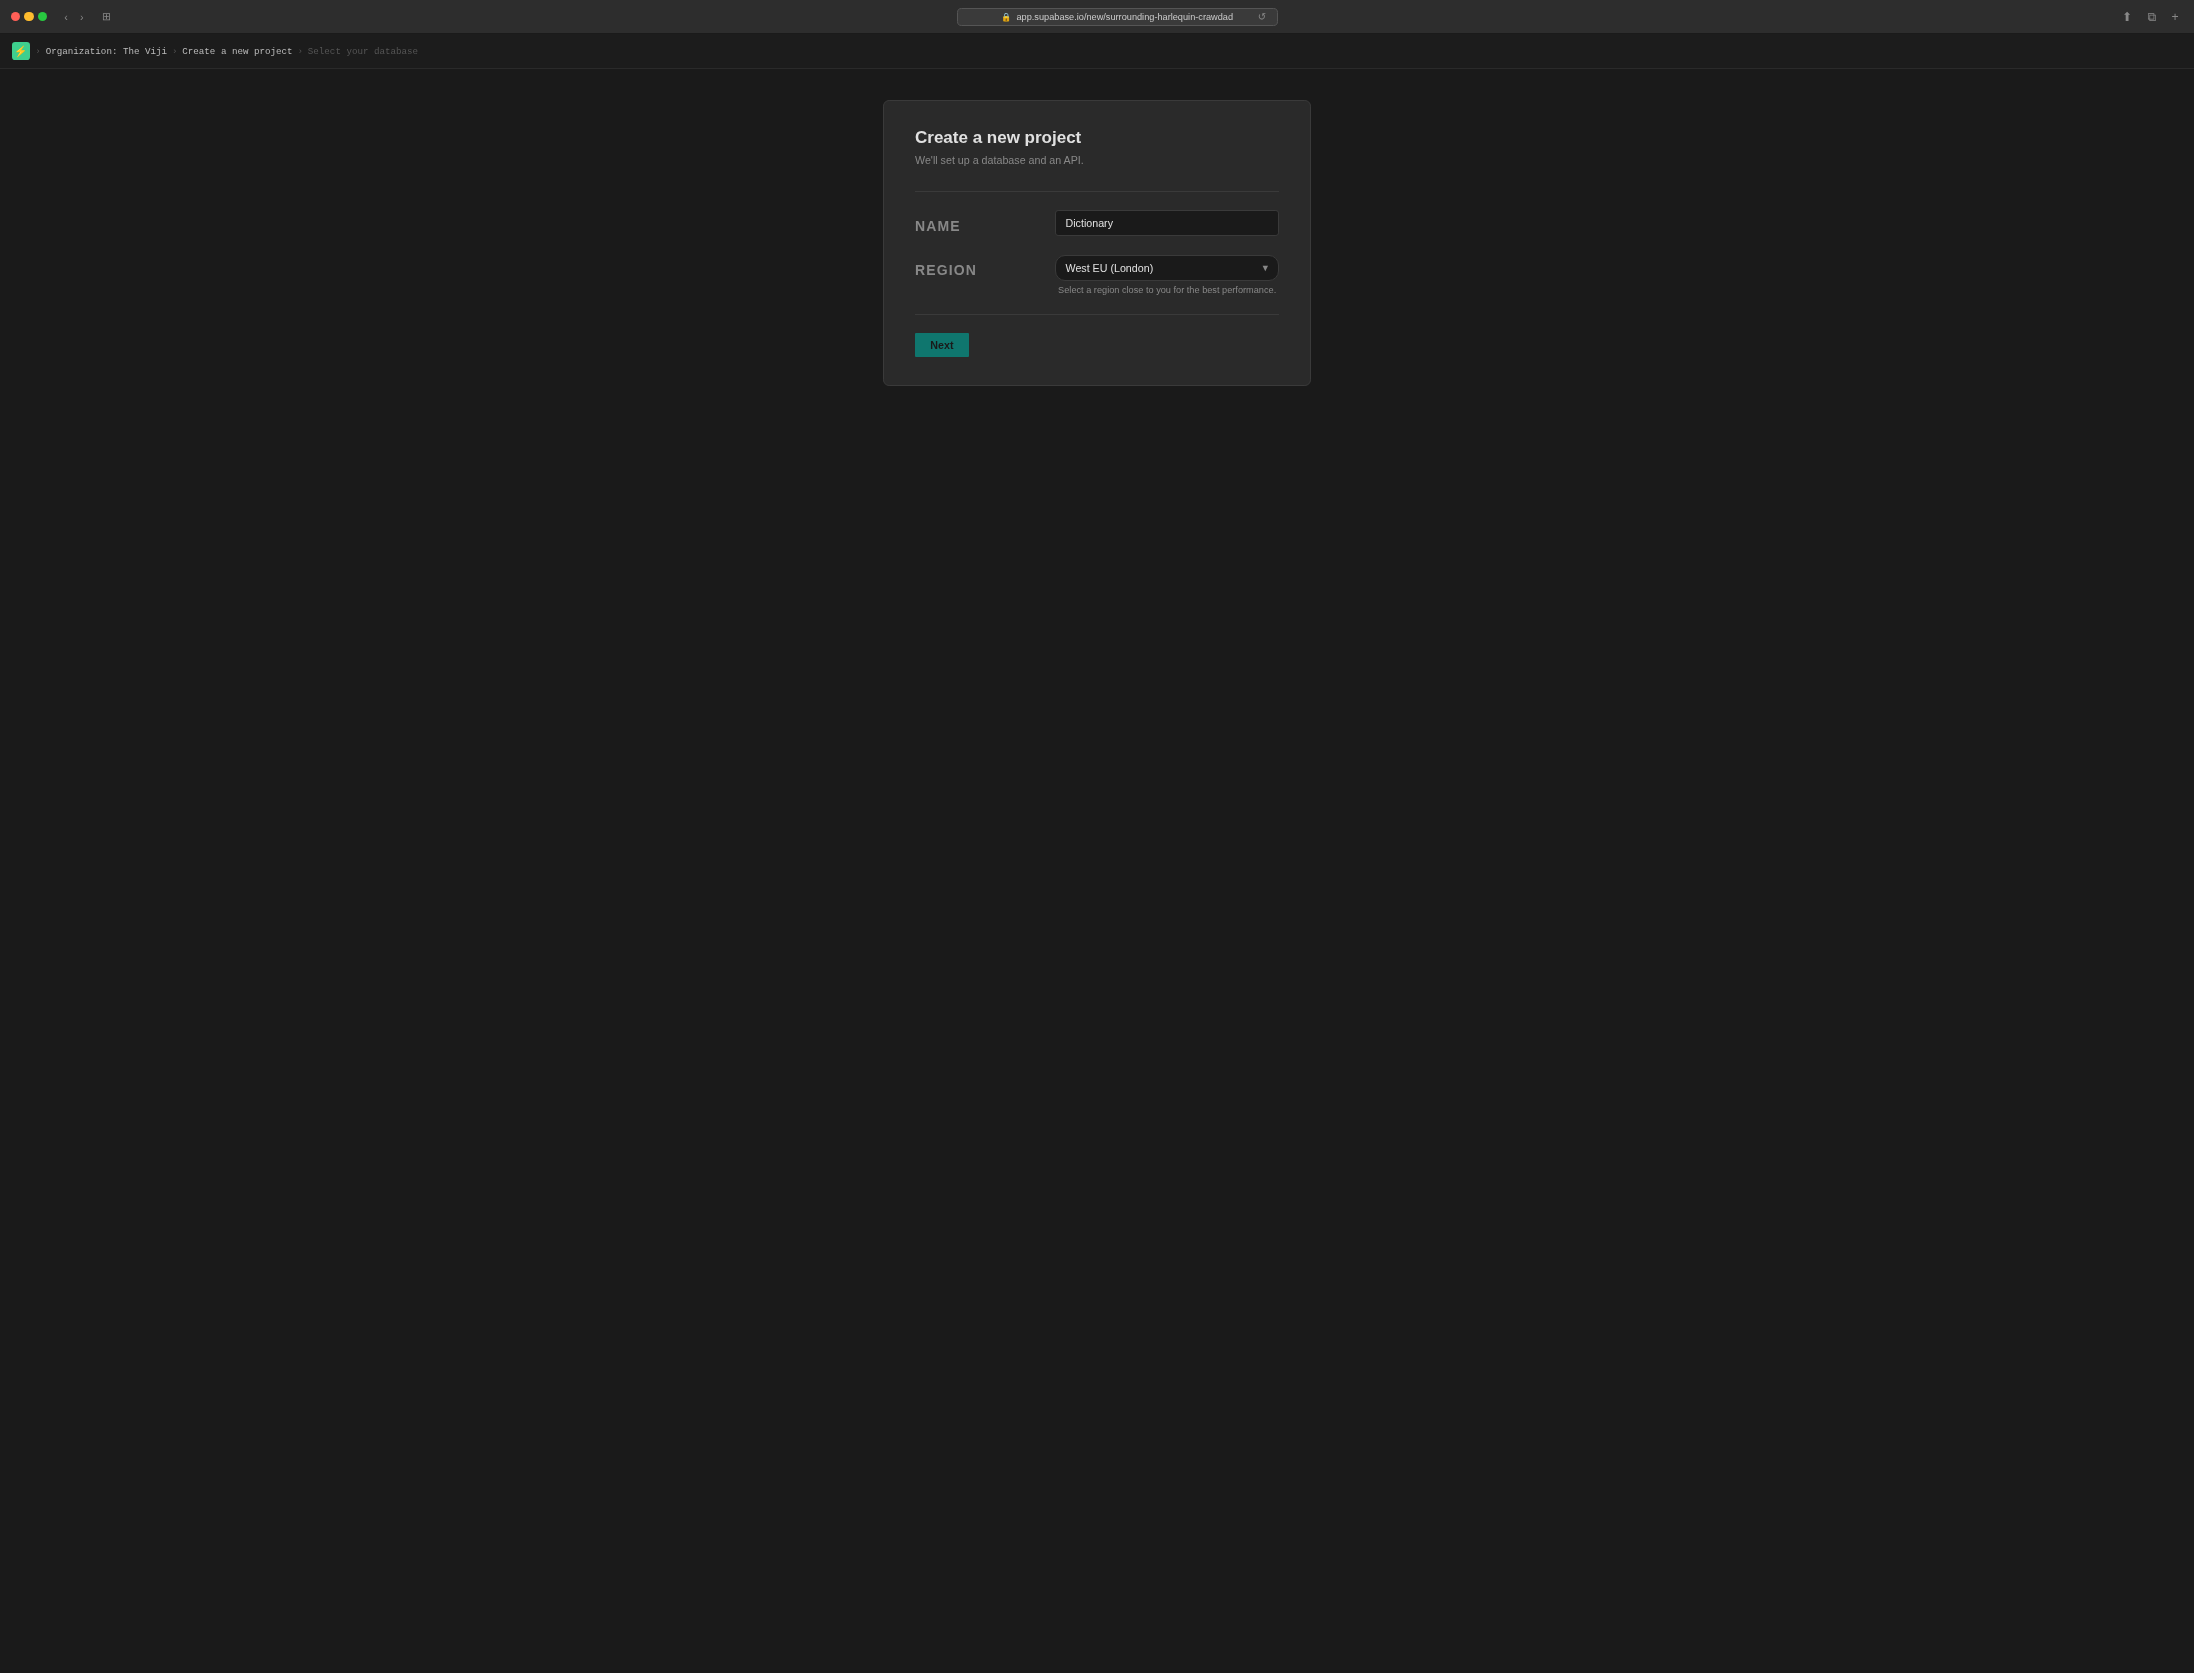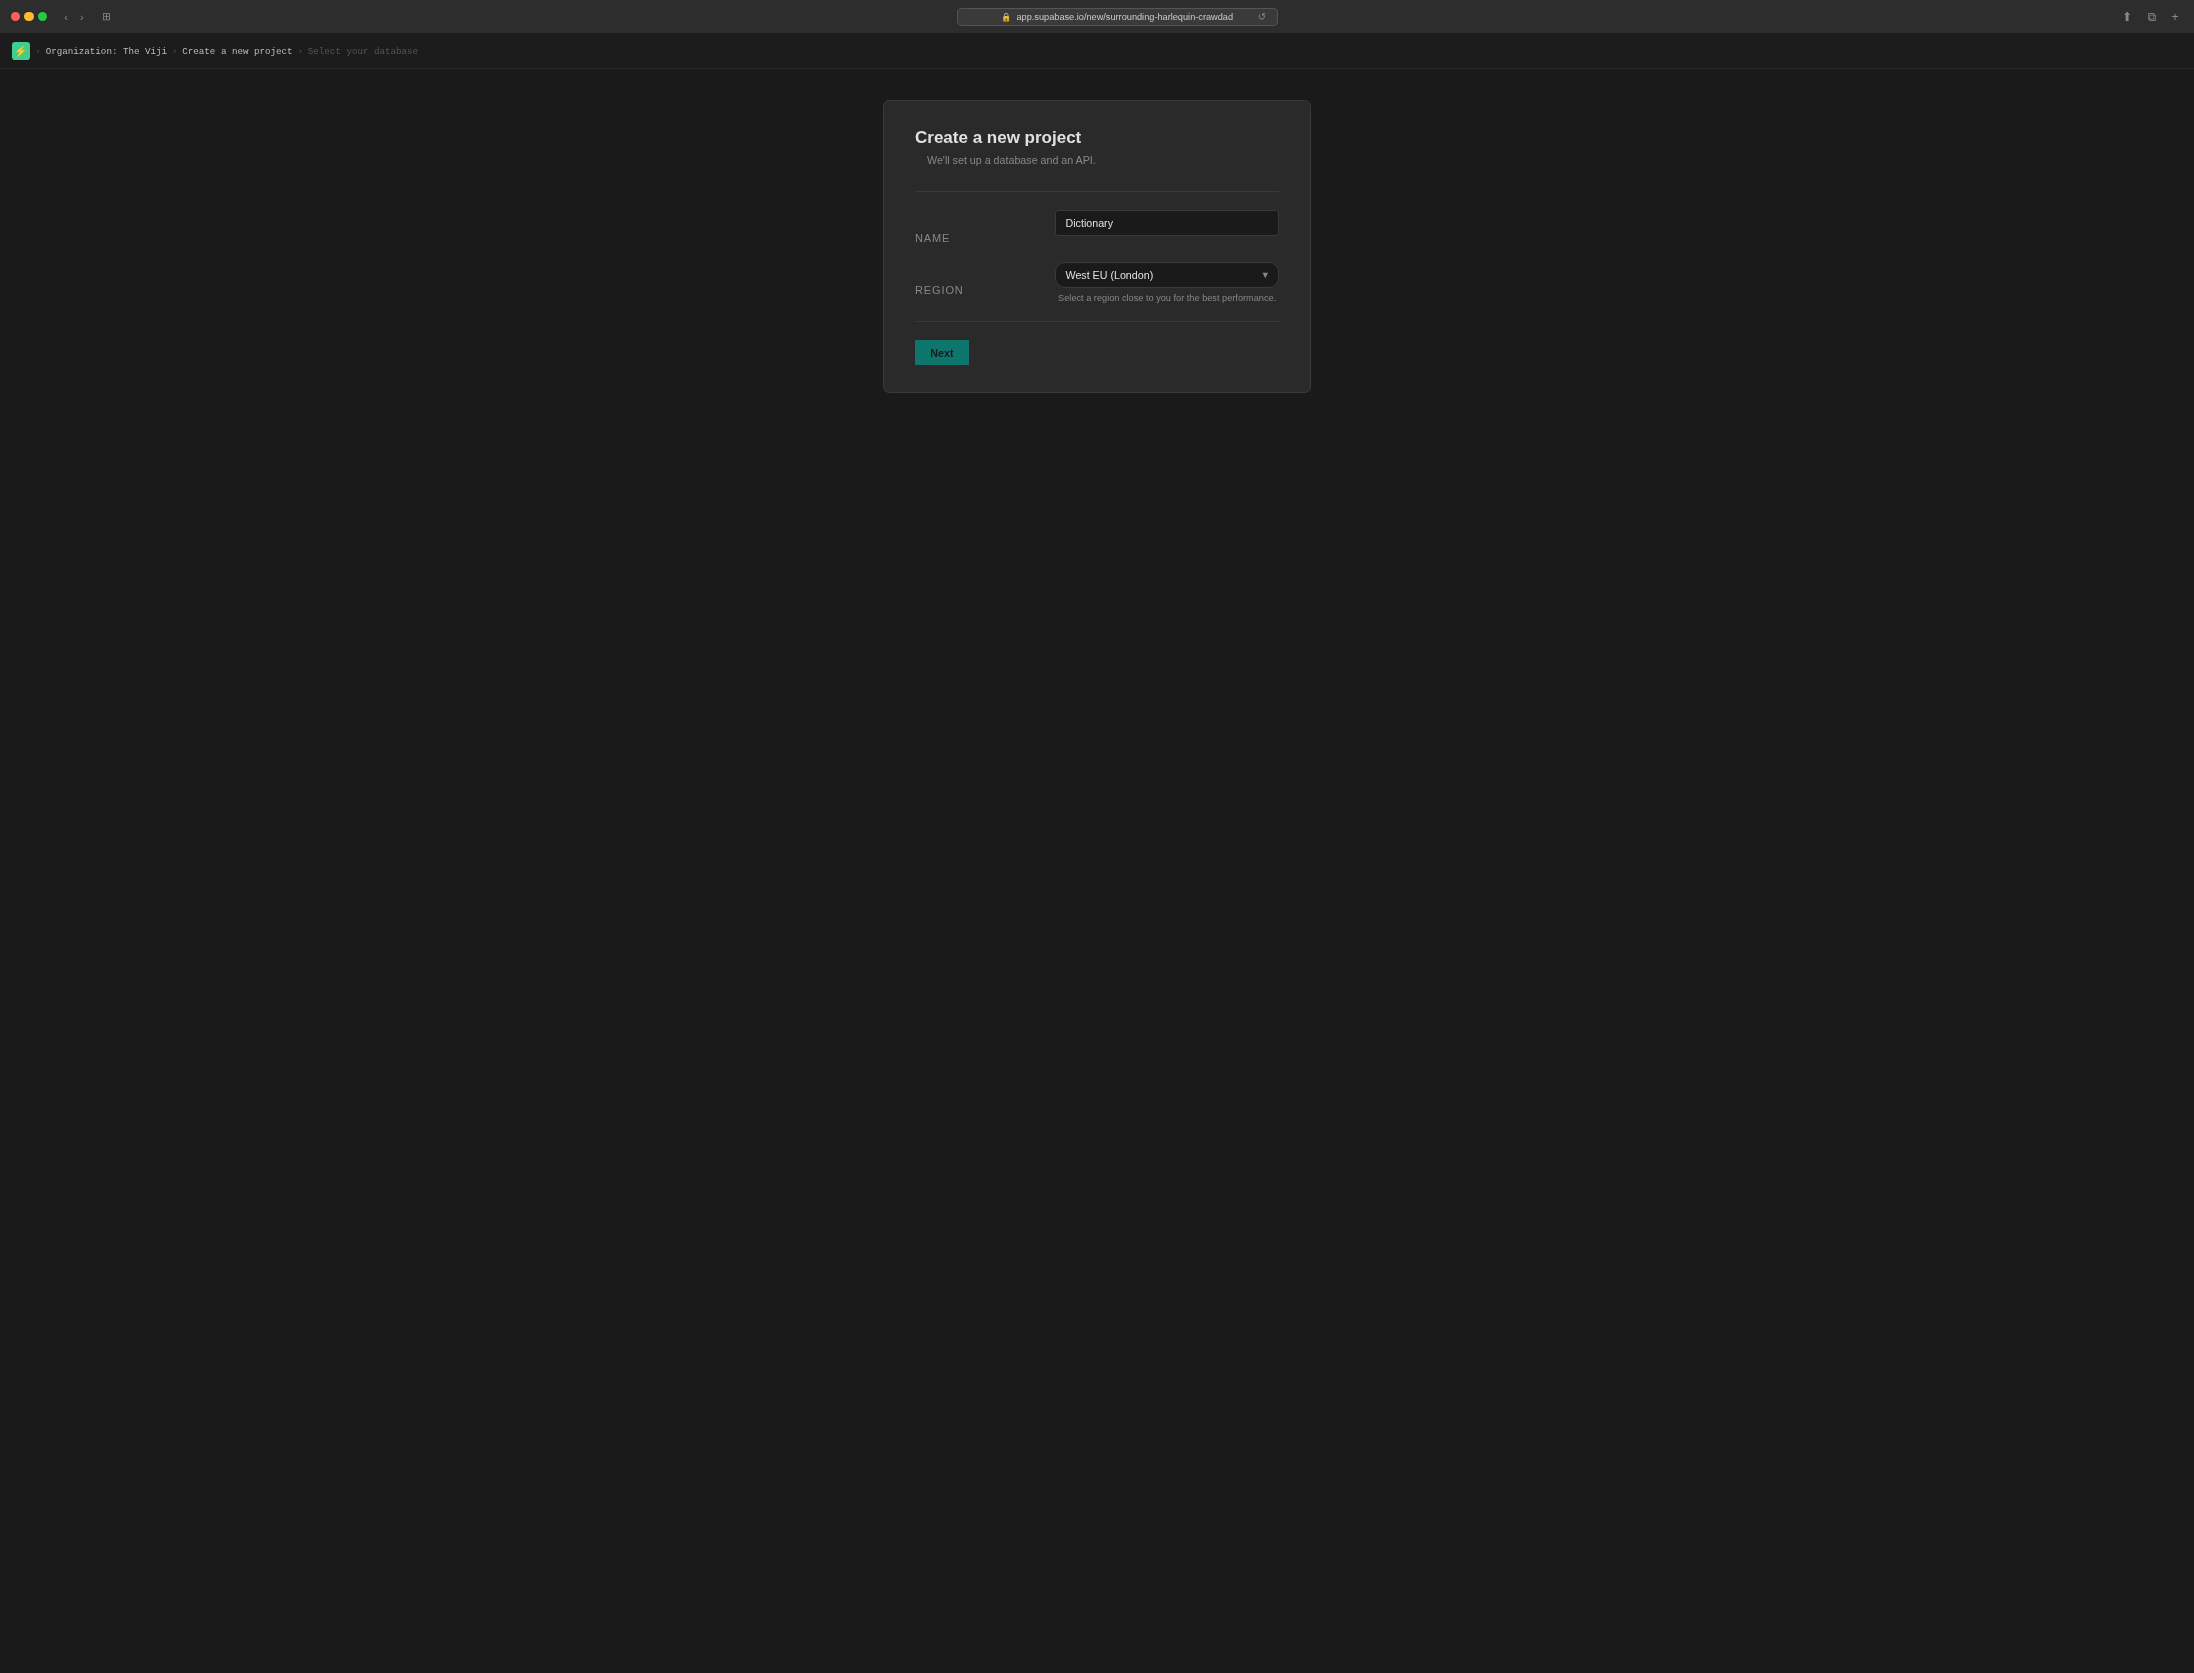--- a/index.html
+++ b/index.html
@@ -180,45 +180,43 @@
       color: #e0e0e0;
       font-size: 17px;
       font-weight: 600;
       margin-bottom: 6.1px;
     }
 
     .form-subtitle {
       color: #888;
       font-size: 10.7px;
       margin-bottom: 24.4px;
-      margin-left: 12px;
     }
 
     .form-divider {
       border: none;
       border-top: 0.8px solid #3a3a3a;
       margin: 18.3px 0;
     }
 
     .form-row {
       display: flex;
       align-items: flex-start;
       margin-bottom: 18.3px;
       gap: 18.3px;
     }
 
     .form-label {
       color: #888;
-      font-size: 11px;
-      font-weight: 400;
+      font-size: 14px;
+      font-weight: 700;
       letter-spacing: 0.08em;
       text-transform: uppercase;
       min-width: 122px;
       padding-top: 7.6px;
-      margin-top: 14px;
     }
 
     .form-control-wrapper {
       flex: 1;
       display: flex;
       flex-direction: column;
       gap: 4.6px;
       align-items: center;
     }
 

